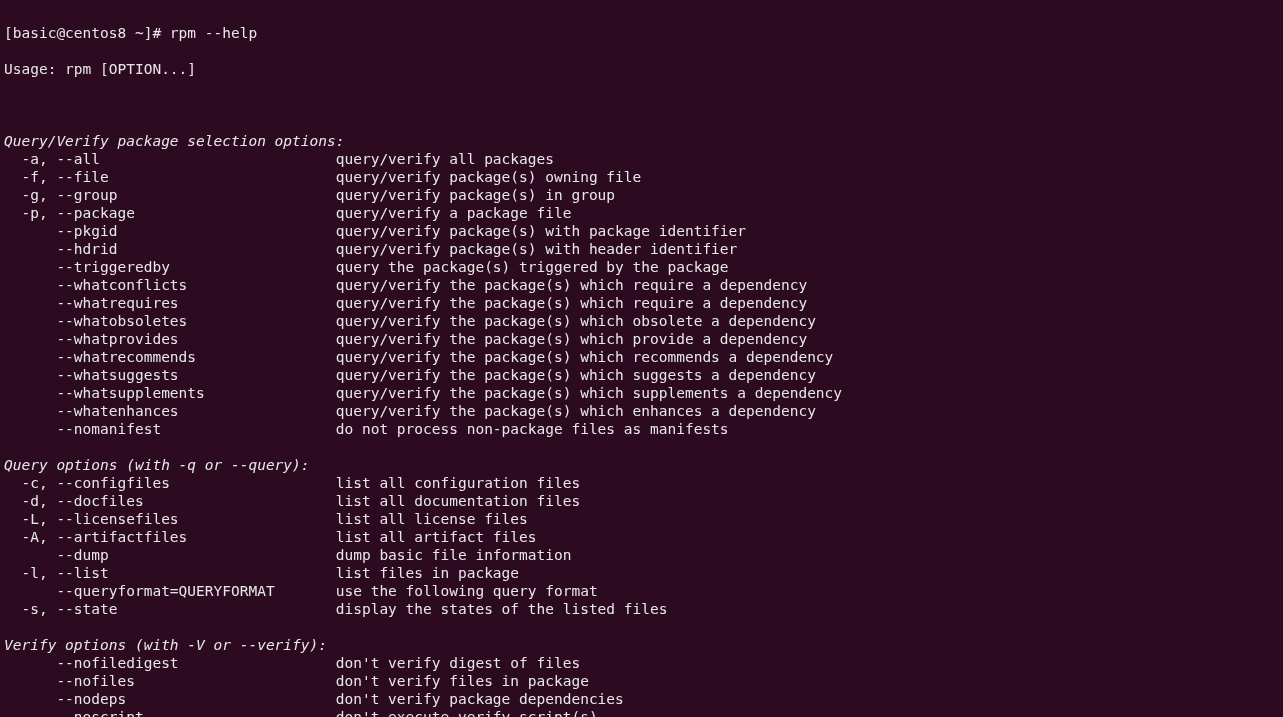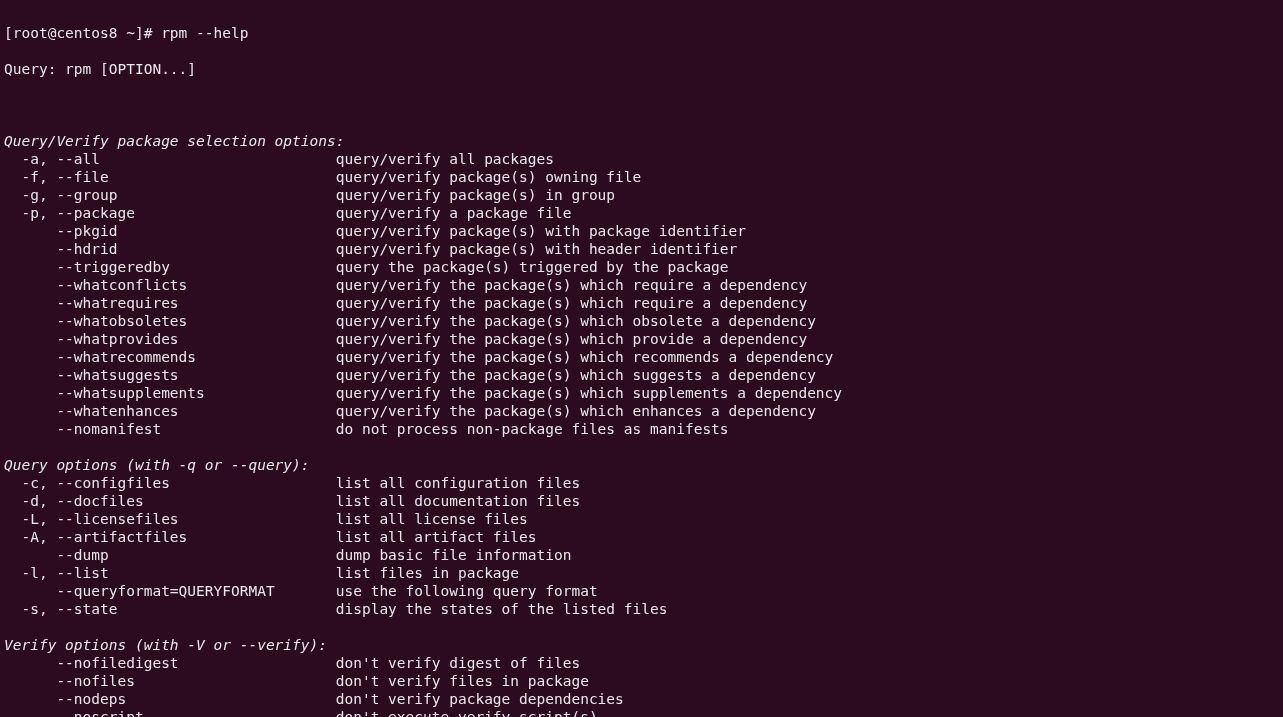--- a/index.html
+++ b/index.html
@@ -29,17 +29,17 @@
     white-space: pre;
   }
   .blank {
     height: 18px;
   }
 </style>
 </head>
 <body>
 
 <div class="terminal">
-<div class="prompt-line">[root@centos8 ~]# rpm --help</div>
-<div class="prompt-line">Query: rpm [OPTION...]</div>
+<div class="prompt-line">[basic@centos8 ~]# rpm --help</div>
+<div class="prompt-line">Usage: rpm [OPTION...]</div>
 <div class="blank"></div>
 <div id="sections"><div class="section-header">Query/Verify package selection options:</div><div class="option-row">  -a, --all                           query/verify all packages</div><div class="option-row">  -f, --file                          query/verify package(s) owning file</div><div class="option-row">  -g, --group                         query/verify package(s) in group</div><div class="option-row">  -p, --package                       query/verify a package file</div><div class="option-row">      --pkgid                         query/verify package(s) with package identifier</div><div class="option-row">      --hdrid                         query/verify package(s) with header identifier</div><div class="option-row">      --triggeredby                   query the package(s) triggered by the package</div><div class="option-row">      --whatconflicts                 query/verify the package(s) which require a dependency</div><div class="option-row">      --whatrequires                  query/verify the package(s) which require a dependency</div><div class="option-row">      --whatobsoletes                 query/verify the package(s) which obsolete a dependency</div><div class="option-row">      --whatprovides                  query/verify the package(s) which provide a dependency</div><div class="option-row">      --whatrecommends                query/verify the package(s) which recommends a dependency</div><div class="option-row">      --whatsuggests                  query/verify the package(s) which suggests a dependency</div><div class="option-row">      --whatsupplements               query/verify the package(s) which supplements a dependency</div><div class="option-row">      --whatenhances                  query/verify the package(s) which enhances a dependency</div><div class="option-row">      --nomanifest                    do not process non-package files as manifests</div><div class="blank"></div><div class="section-header">Query options (with -q or --query):</div><div class="option-row">  -c, --configfiles                   list all configuration files</div><div class="option-row">  -d, --docfiles                      list all documentation files</div><div class="option-row">  -L, --licensefiles                  list all license files</div><div class="option-row">  -A, --artifactfiles                 list all artifact files</div><div class="option-row">      --dump                          dump basic file information</div><div class="option-row">  -l, --list                          list files in package</div><div class="option-row">      --queryformat=QUERYFORMAT       use the following query format</div><div class="option-row">  -s, --state                         display the states of the listed files</div><div class="blank"></div><div class="section-header">Verify options (with -V or --verify):</div><div class="option-row">      --nofiledigest                  don't verify digest of files</div><div class="option-row">      --nofiles                       don't verify files in package</div><div class="option-row">      --nodeps                        don't verify package dependencies</div><div class="option-row">      --noscript                      don't execute verify script(s)</div></div>
 </div>
 
 </body></html>

